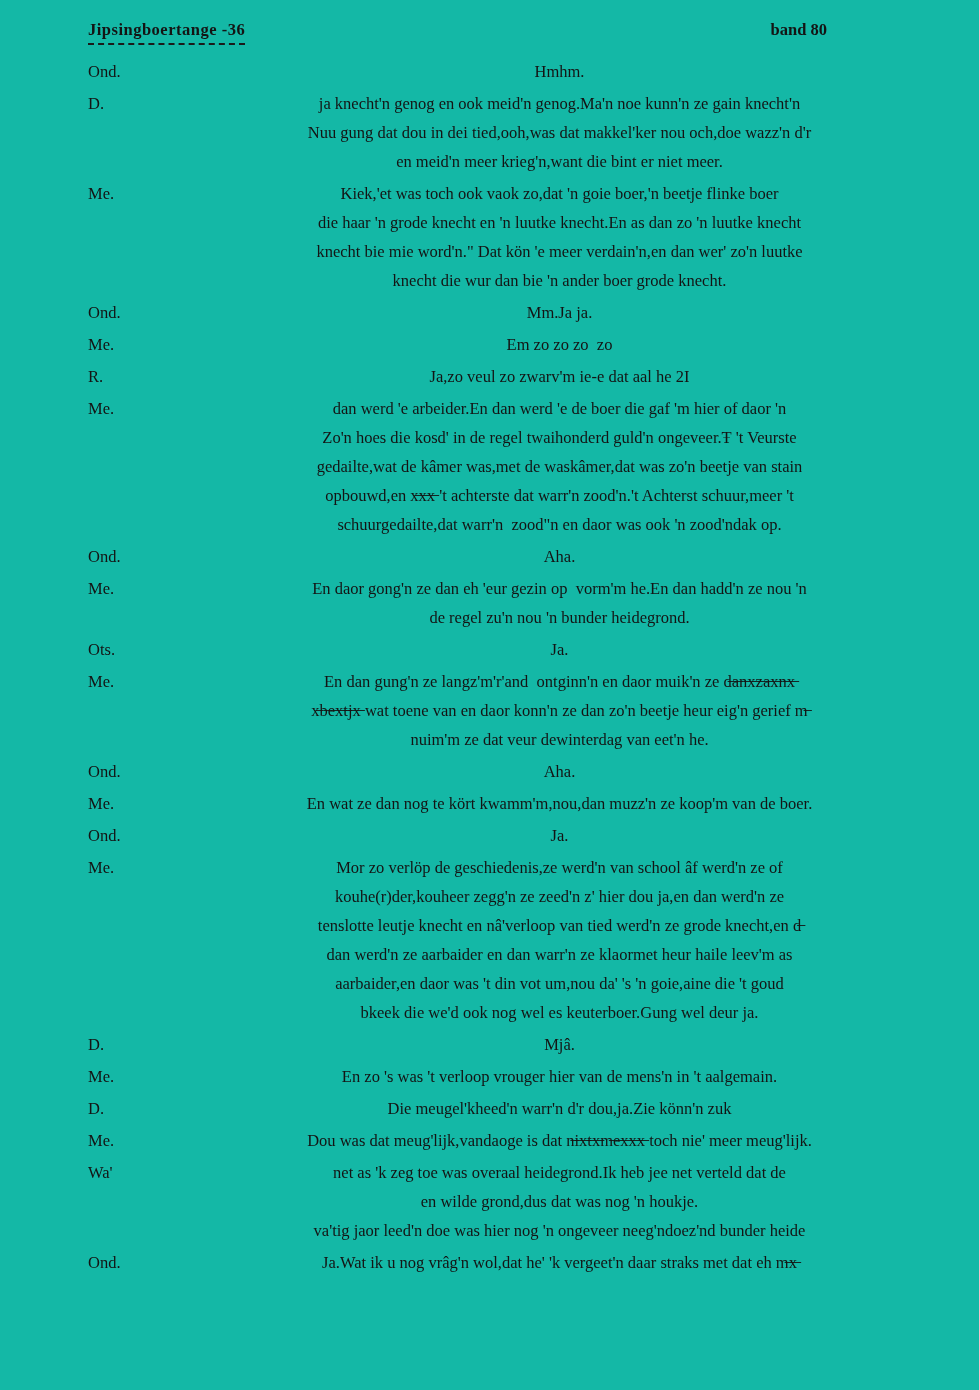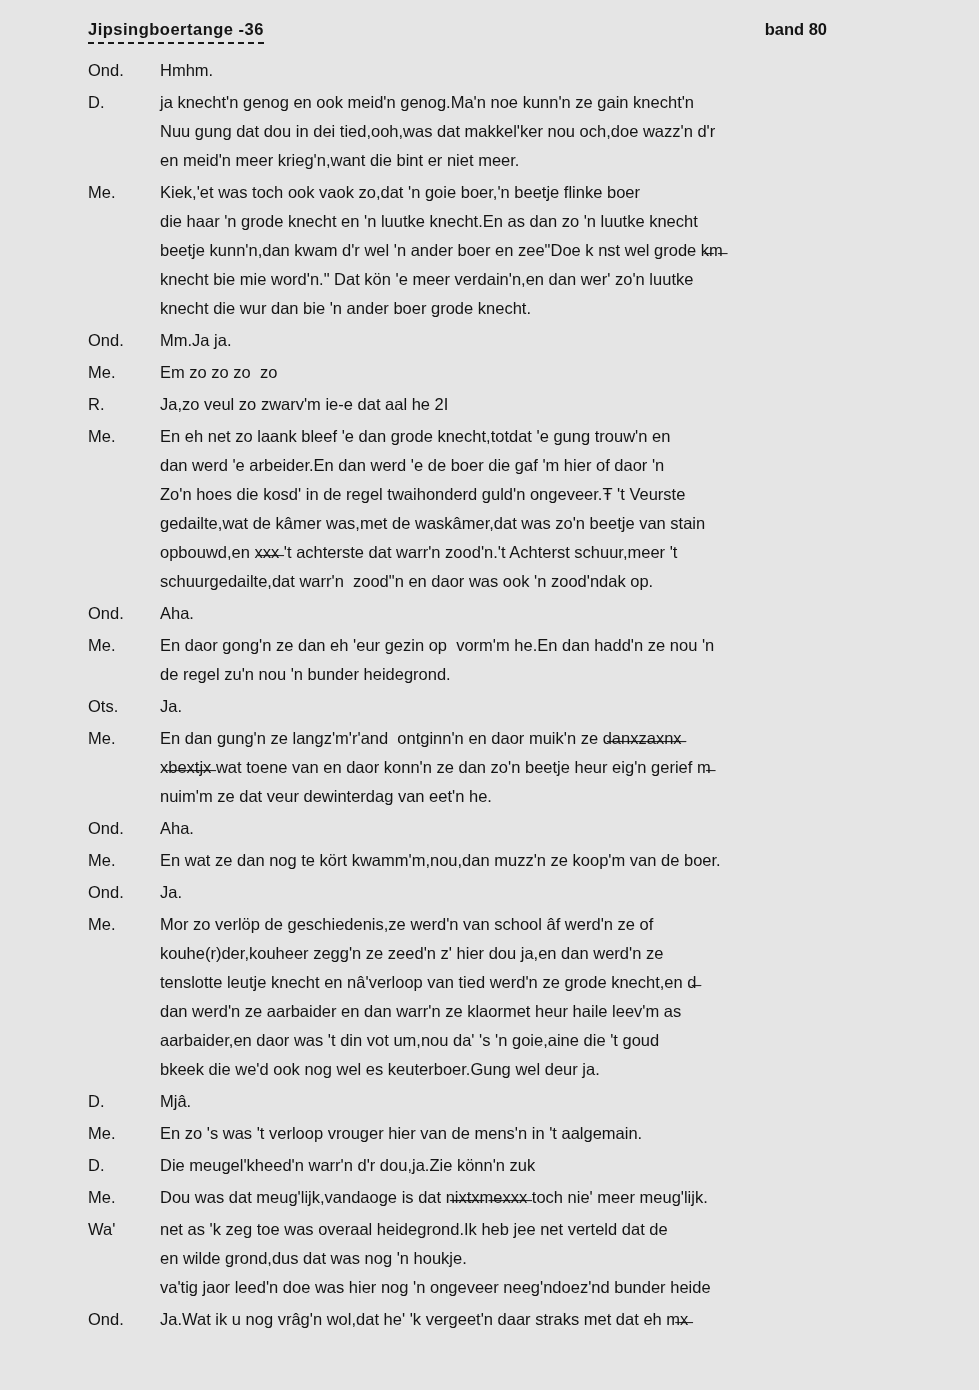--- a/index.html
+++ b/index.html
@@ -1,21 +1,21 @@
 <!DOCTYPE html>
 <html><head>
 <meta charset="utf-8">
 <style>
   html,body{margin:0;padding:0;background:#9a9a9a;}
   .page{
     position:relative;
     width:979px;height:1390px;
-    background:#e5e5e5;
+    background:#14b8a6;
     box-sizing:border-box;
-    font-family:Liberation Sans, sans-serif;
+    font-family:Liberation Serif, serif;
     font-size:16.5px;
     color:#141414;
     overflow:hidden;
   }
   .header{
     display:flex;
     align-items:flex-start;
     padding:20px 0 6px 88px;
   }
   .page-title{
@@ -38,20 +38,21 @@
     display:flex;
     margin-bottom:3px;
   }
   .speaker{
     flex:0 0 72px;
     line-height:29px;
     white-space:pre;
   }
   .lines{
     flex:1;
+    text-align:center;
   }
   .line{
     line-height:29px;
     white-space:pre-wrap;
   }
 </style>
 </head>
 <body>
 
 <div class="page">
@@ -72,21 +73,20 @@
           <div class="line">ja knecht'n genog en ook meid'n genog.Ma'n noe kunn'n ze gain knecht'n</div>
           <div class="line">Nuu gung dat dou in dei tied,ooh,was dat makkel'ker nou och,doe wazz'n d'r</div>
           <div class="line">en meid'n meer krieg'n,want die bint er niet meer.</div>
         </div>
       </div>
       <div class="turn">
         <div class="speaker">Me.</div>
         <div class="lines">
           <div class="line">Kiek,'et was toch ook vaok zo,dat 'n goie boer,'n beetje flinke boer</div>
           <div class="line">die haar 'n grode knecht en 'n luutke knecht.En as dan zo 'n luutke knecht</div>
-          <div class="line">beetje kunn'n,dan kwam d'r wel 'n ander boer en zee"Doe k nst wel grode k̶m̶</div>
           <div class="line">knecht bie mie word'n." Dat kön 'e meer verdain'n,en dan wer' zo'n luutke</div>
           <div class="line">knecht die wur dan bie 'n ander boer grode knecht.</div>
         </div>
       </div>
       <div class="turn">
         <div class="speaker">Ond.</div>
         <div class="lines">
           <div class="line">Mm.Ja ja.</div>
         </div>
       </div>
@@ -98,21 +98,20 @@
       </div>
       <div class="turn">
         <div class="speaker">R.</div>
         <div class="lines">
           <div class="line">Ja,zo veul zo zwarv'm ie-e dat aal he 2I</div>
         </div>
       </div>
       <div class="turn">
         <div class="speaker">Me.</div>
         <div class="lines">
-          <div class="line">En eh net zo laank bleef 'e dan grode knecht,totdat 'e gung trouw'n en</div>
           <div class="line">dan werd 'e arbeider.En dan werd 'e de boer die gaf 'm hier of daor 'n</div>
           <div class="line">Zo'n hoes die kosd' in de regel twaihonderd guld'n ongeveer.Ŧ 't Veurste</div>
           <div class="line">gedailte,wat de kâmer was,met de waskâmer,dat was zo'n beetje van stain</div>
           <div class="line">opbouwd,en x̶x̶x̶ 't achterste dat warr'n zood'n.'t Achterst schuur,meer 't</div>
           <div class="line">schuurgedailte,dat warr'n  zood"n en daor was ook 'n zood'ndak op.</div>
         </div>
       </div>
       <div class="turn">
         <div class="speaker">Ond.</div>
         <div class="lines">

